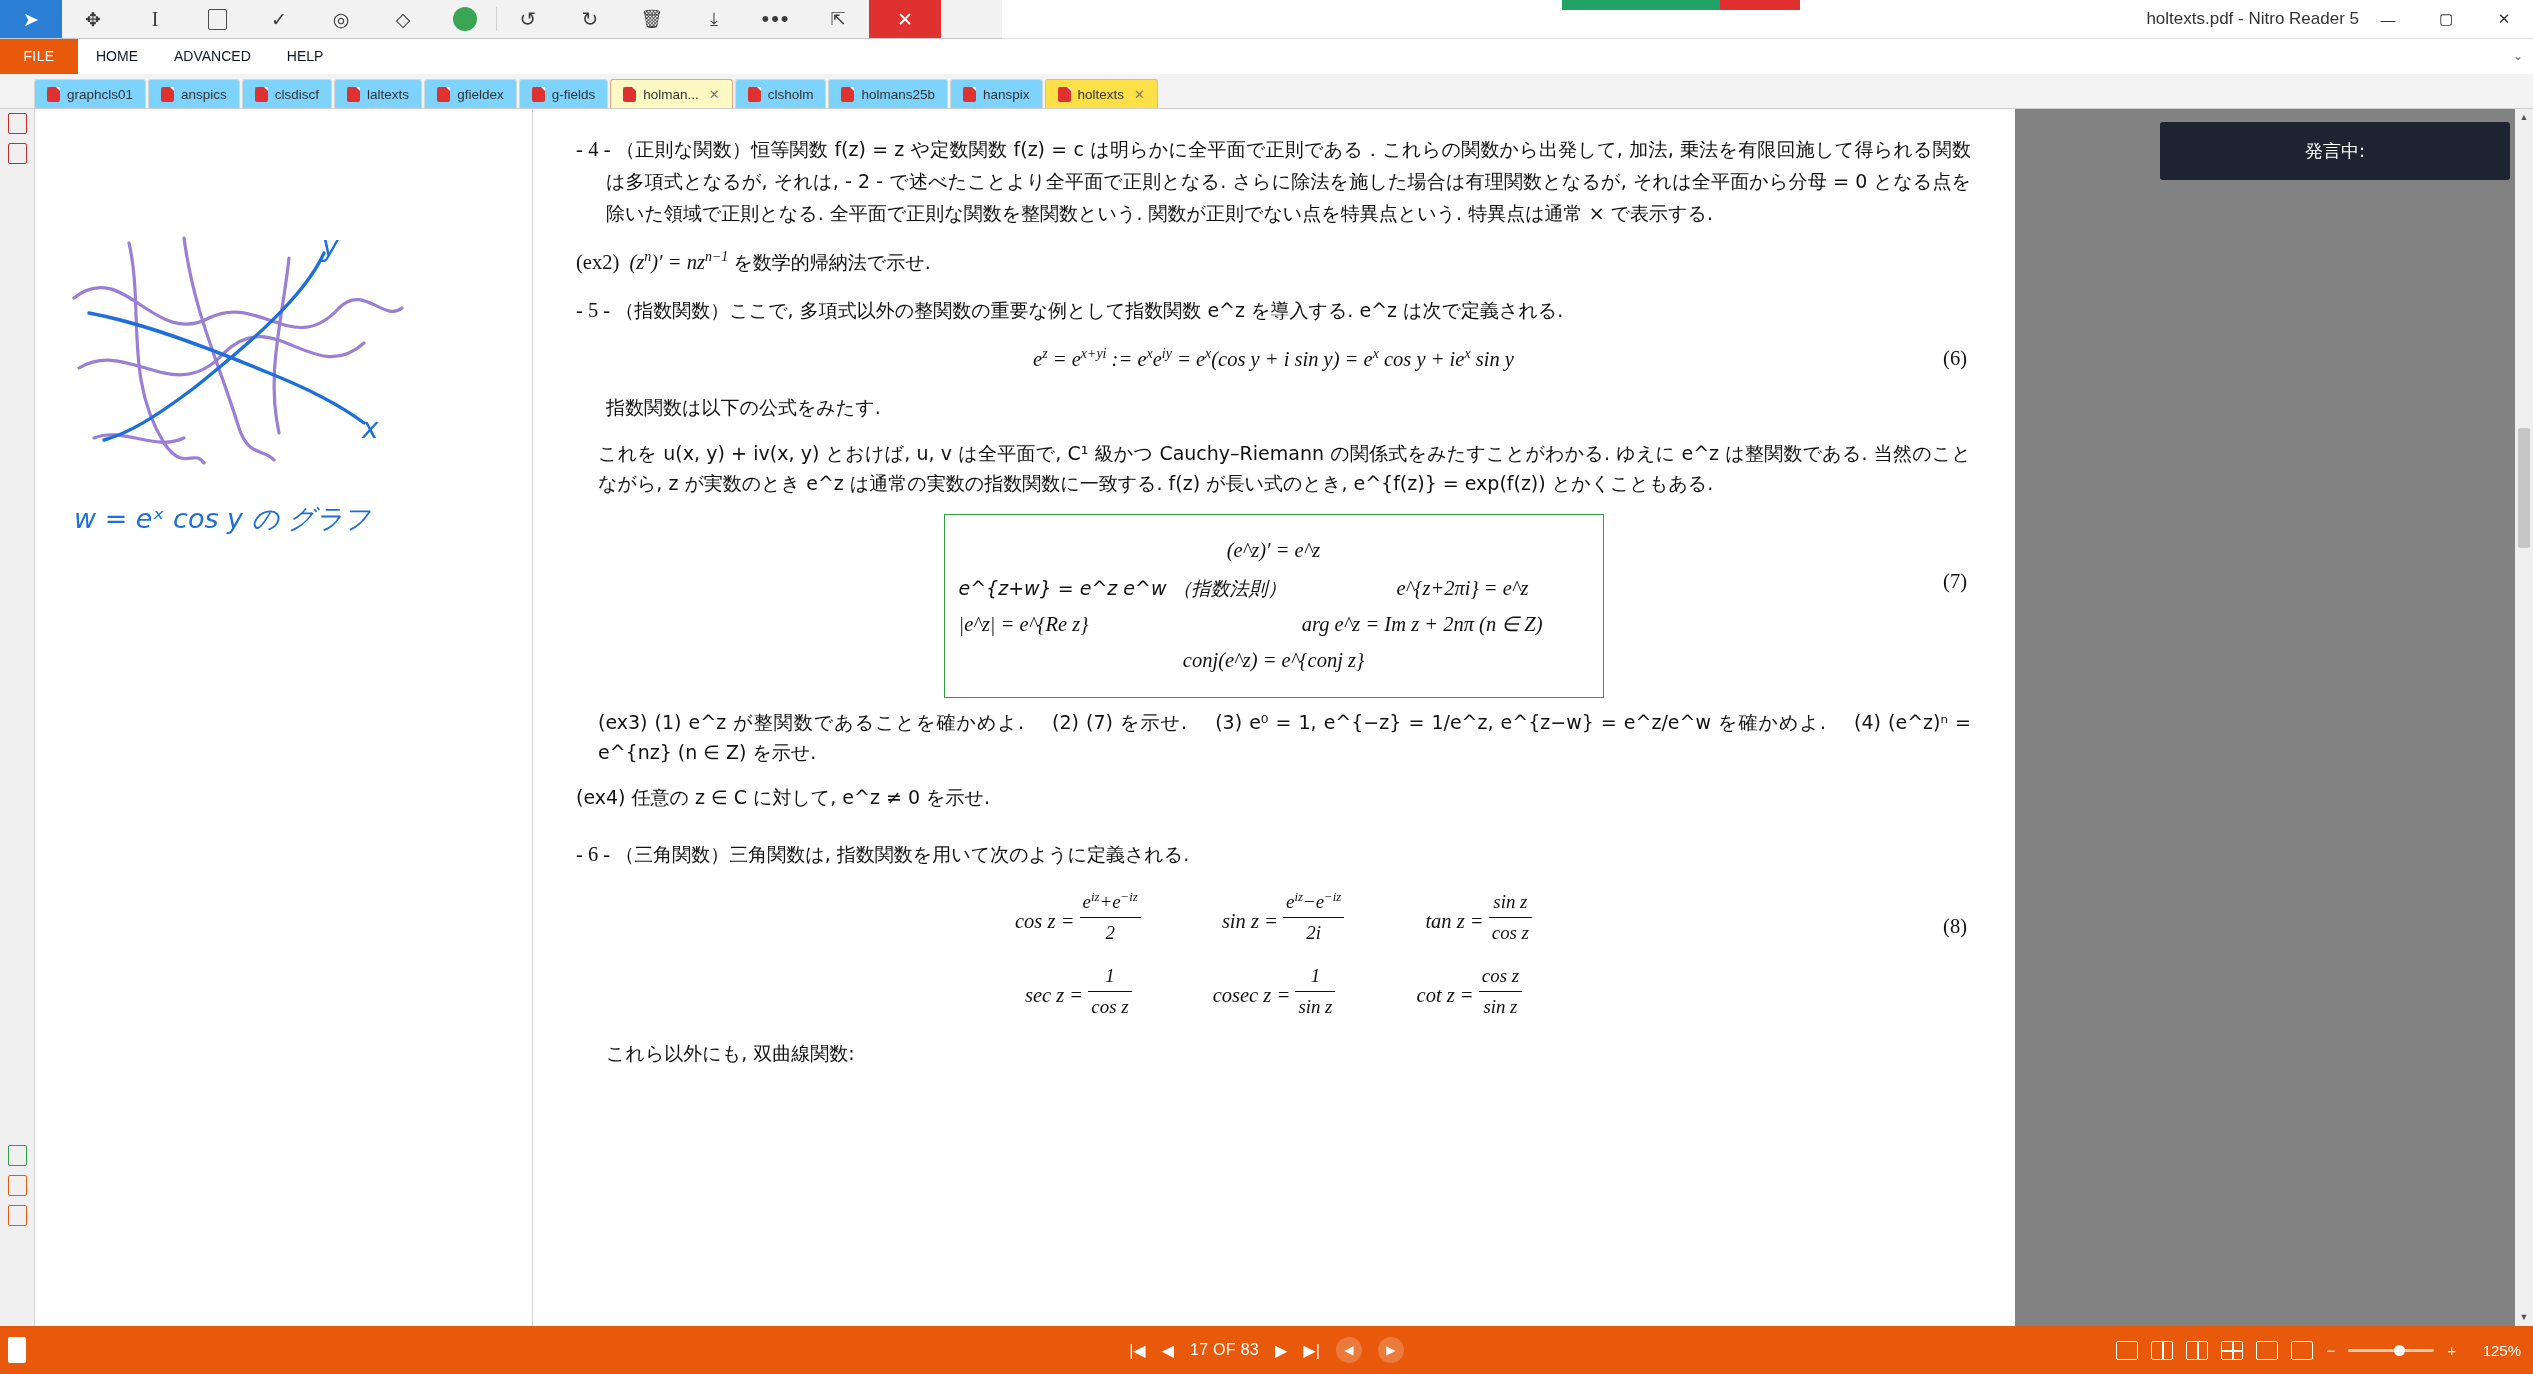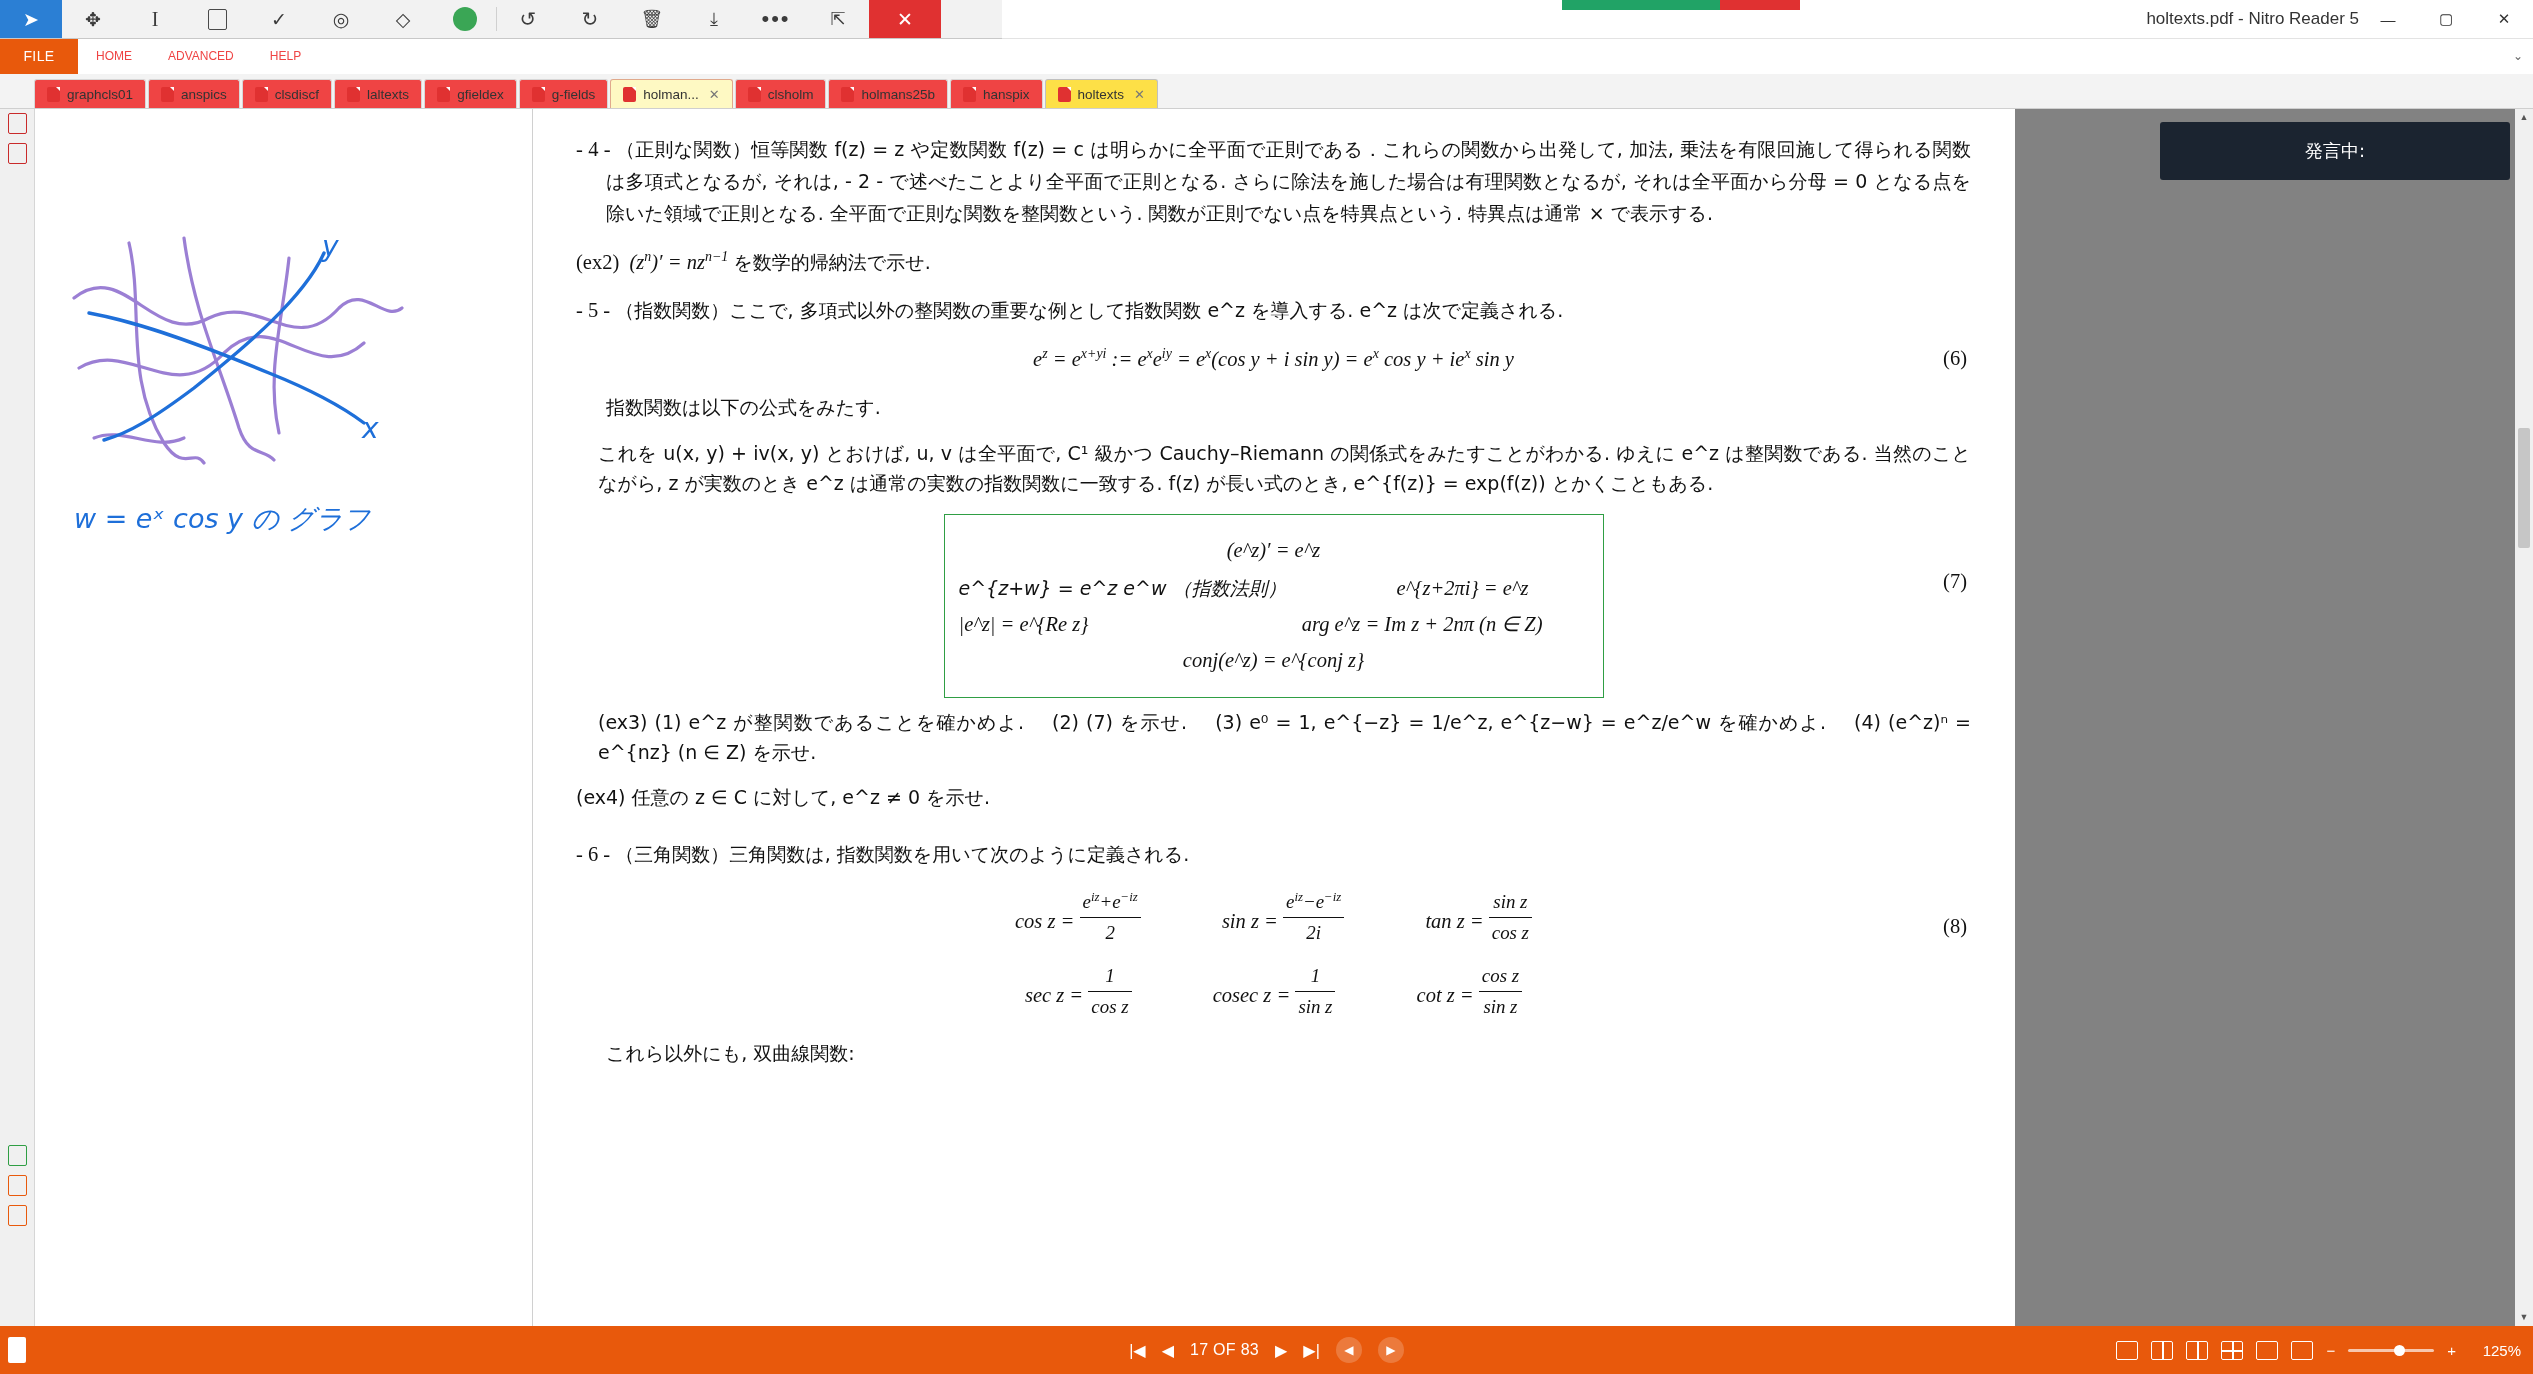--- a/index.html
+++ b/index.html
@@ -47,37 +47,37 @@
   
   .ribbon{
     position:absolute;left:0;top:38px;width:2533px;height:36px;
     background:#ffffff;display:flex;align-items:stretch;z-index:9;
   }
   .file-tab{
     width:78px;background:#e8590c;color:#fff;font-size:14px;
     display:flex;align-items:center;justify-content:center;letter-spacing:.4px;
   }
   .menu-item{
-    padding:0 18px;display:flex;align-items:center;font-size:12px;color:#ef4444;
+    padding:0 18px;display:flex;align-items:center;font-size:14px;color:#0f172a;
   }
   .ribbon-collapse{
     margin-left:auto;width:30px;display:flex;align-items:center;justify-content:center;
     font-size:12px;color:#666;
   }
 
   
   .tabstrip{
     position:absolute;left:0;top:74px;width:2533px;height:34px;
     background:#f3f3f3;border-bottom:1px solid #cfcfcf;
     display:flex;align-items:flex-end;z-index:8;
   }
   .doc-tab{
     height:28px;display:flex;align-items:center;gap:7px;
     padding:0 12px;margin-right:2px;font-size:13.5px;color:#333;
-    background:#ef4444;border:1px solid #d7d7d7;border-bottom:none;
+    background:#7dd3fc;border:1px solid #d7d7d7;border-bottom:none;
     border-radius:3px 3px 0 0;white-space:nowrap;
   }
   .doc-tab.active{background:#fde047;border-color:#c0c0c0;font-weight:normal;}
   .pdf-ico{
     width:13px;height:15px;background:#e03131;border-radius:2px;
     display:inline-block;position:relative;flex:none;
   }
   .pdf-ico::after{
     content:"";position:absolute;right:0;top:0;border-width:0 4px 4px 0;
     border-style:solid;border-color:transparent #ffffff transparent transparent;

